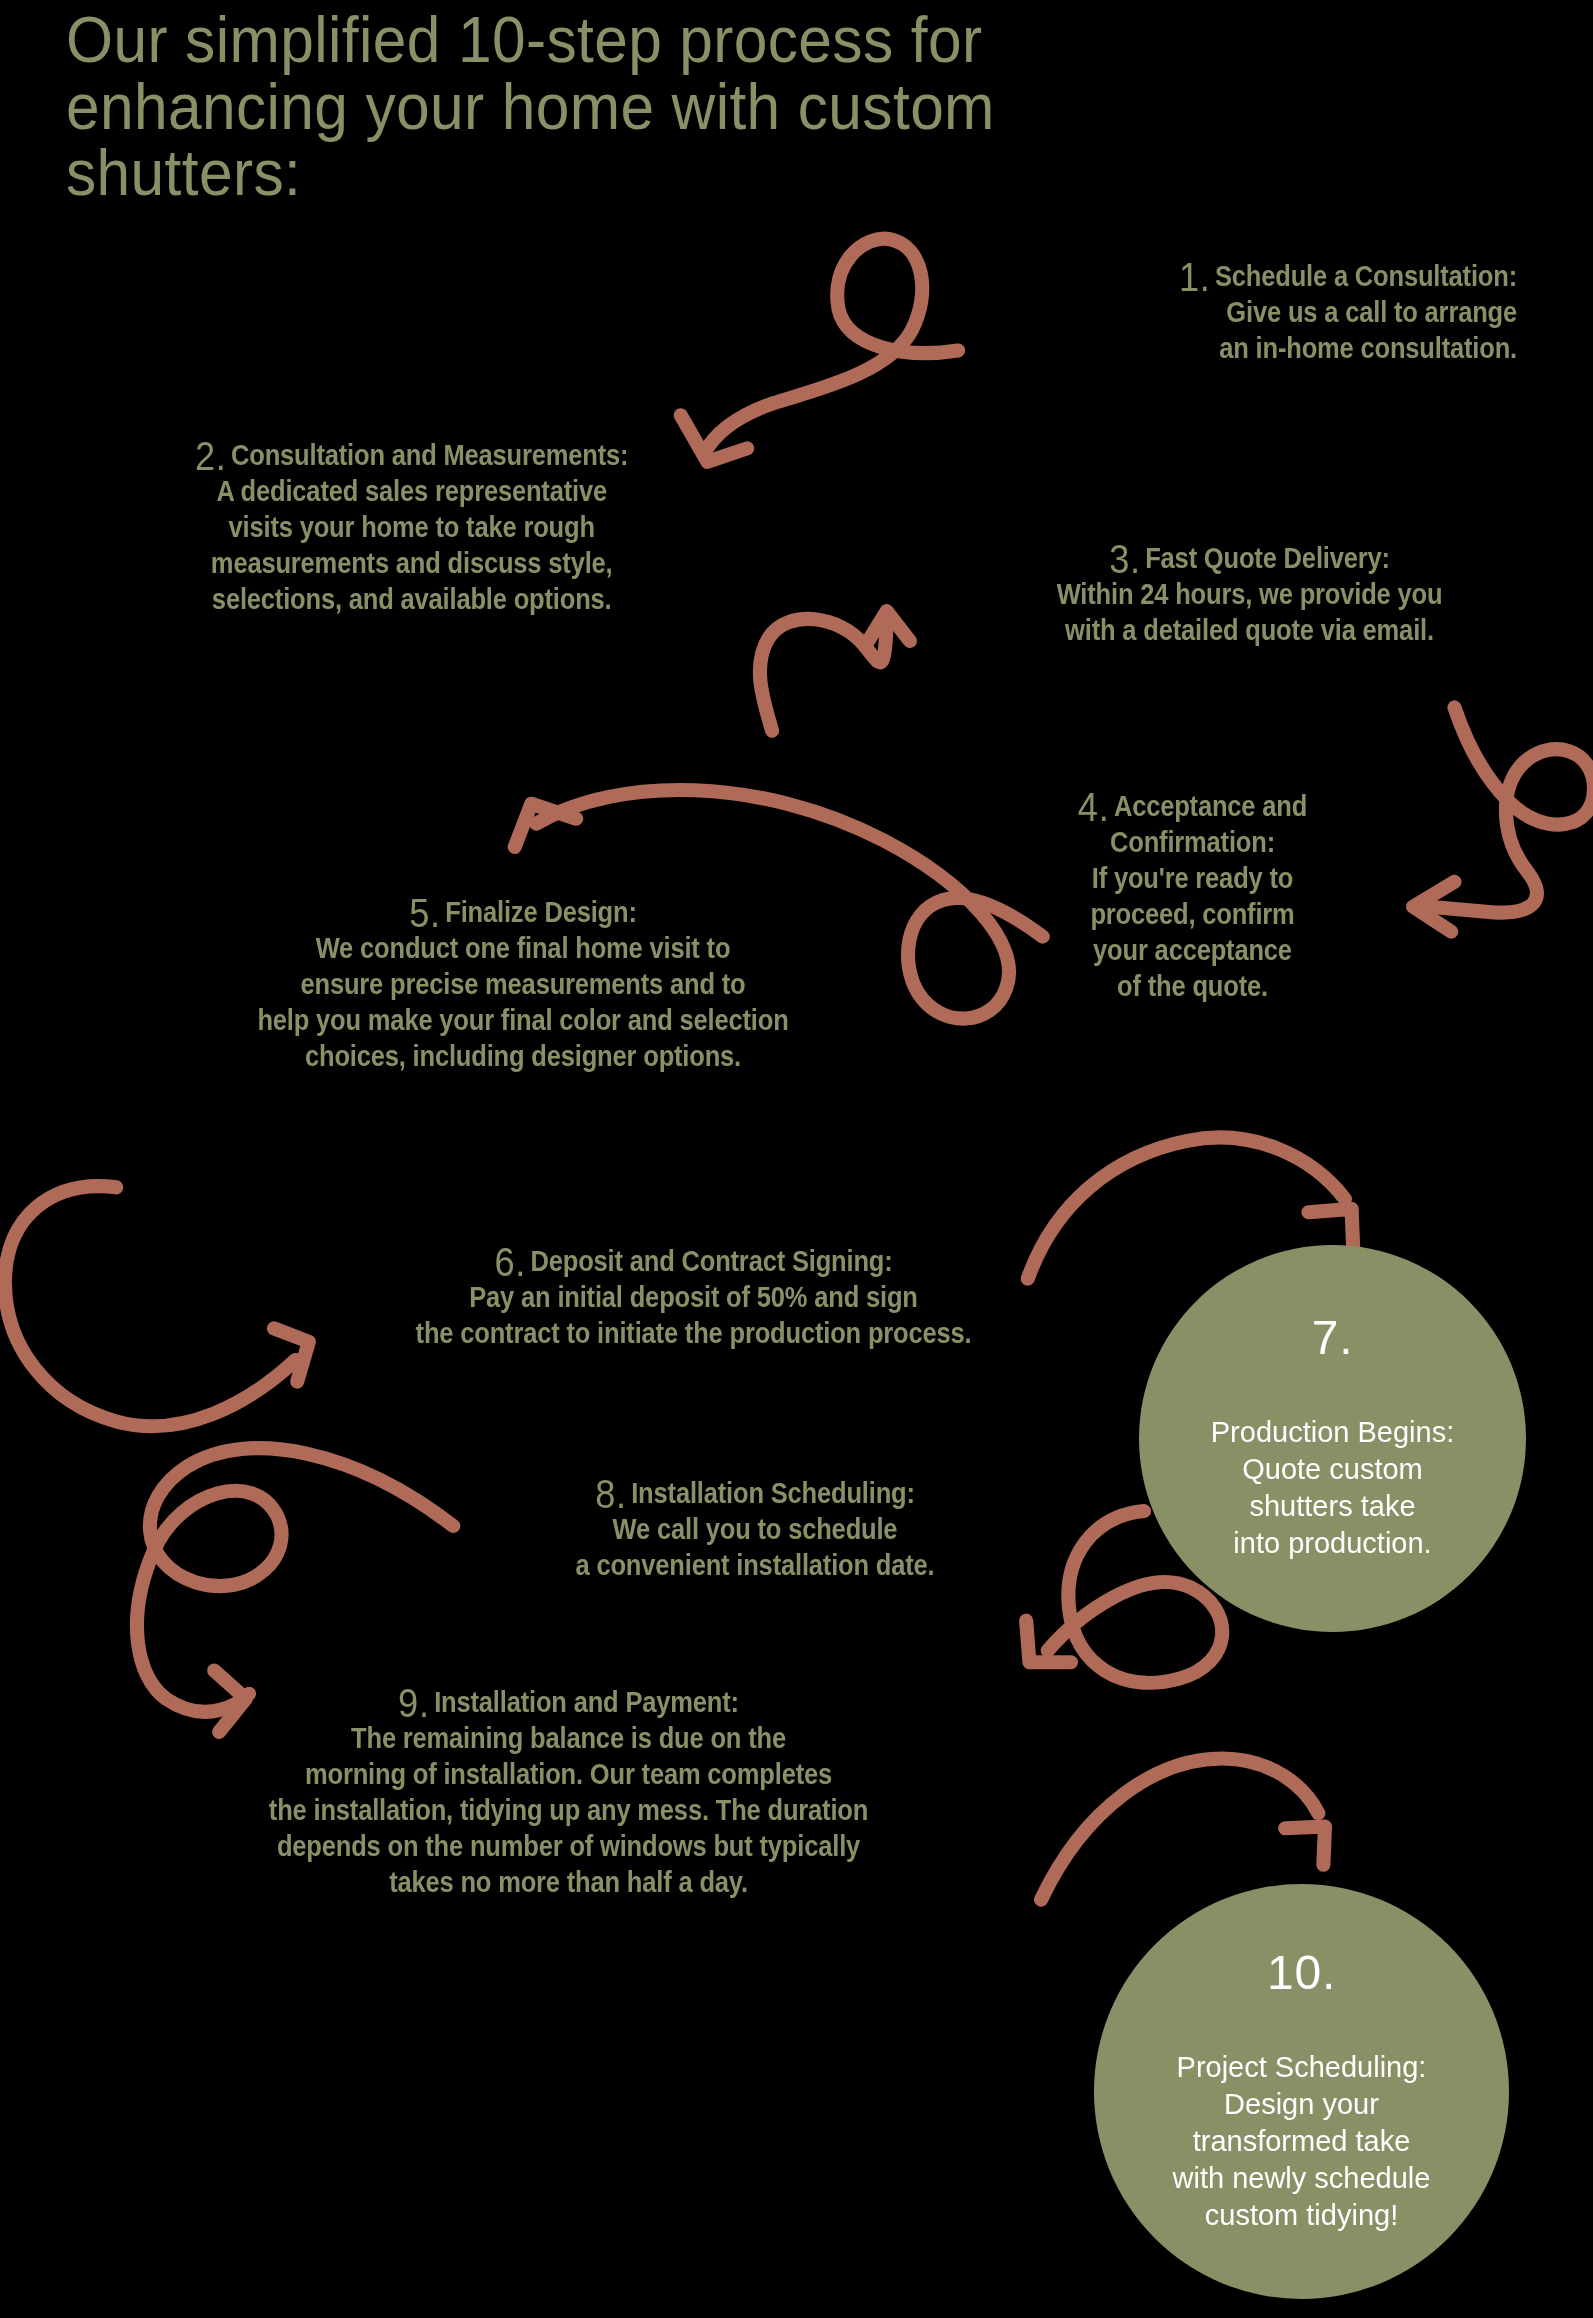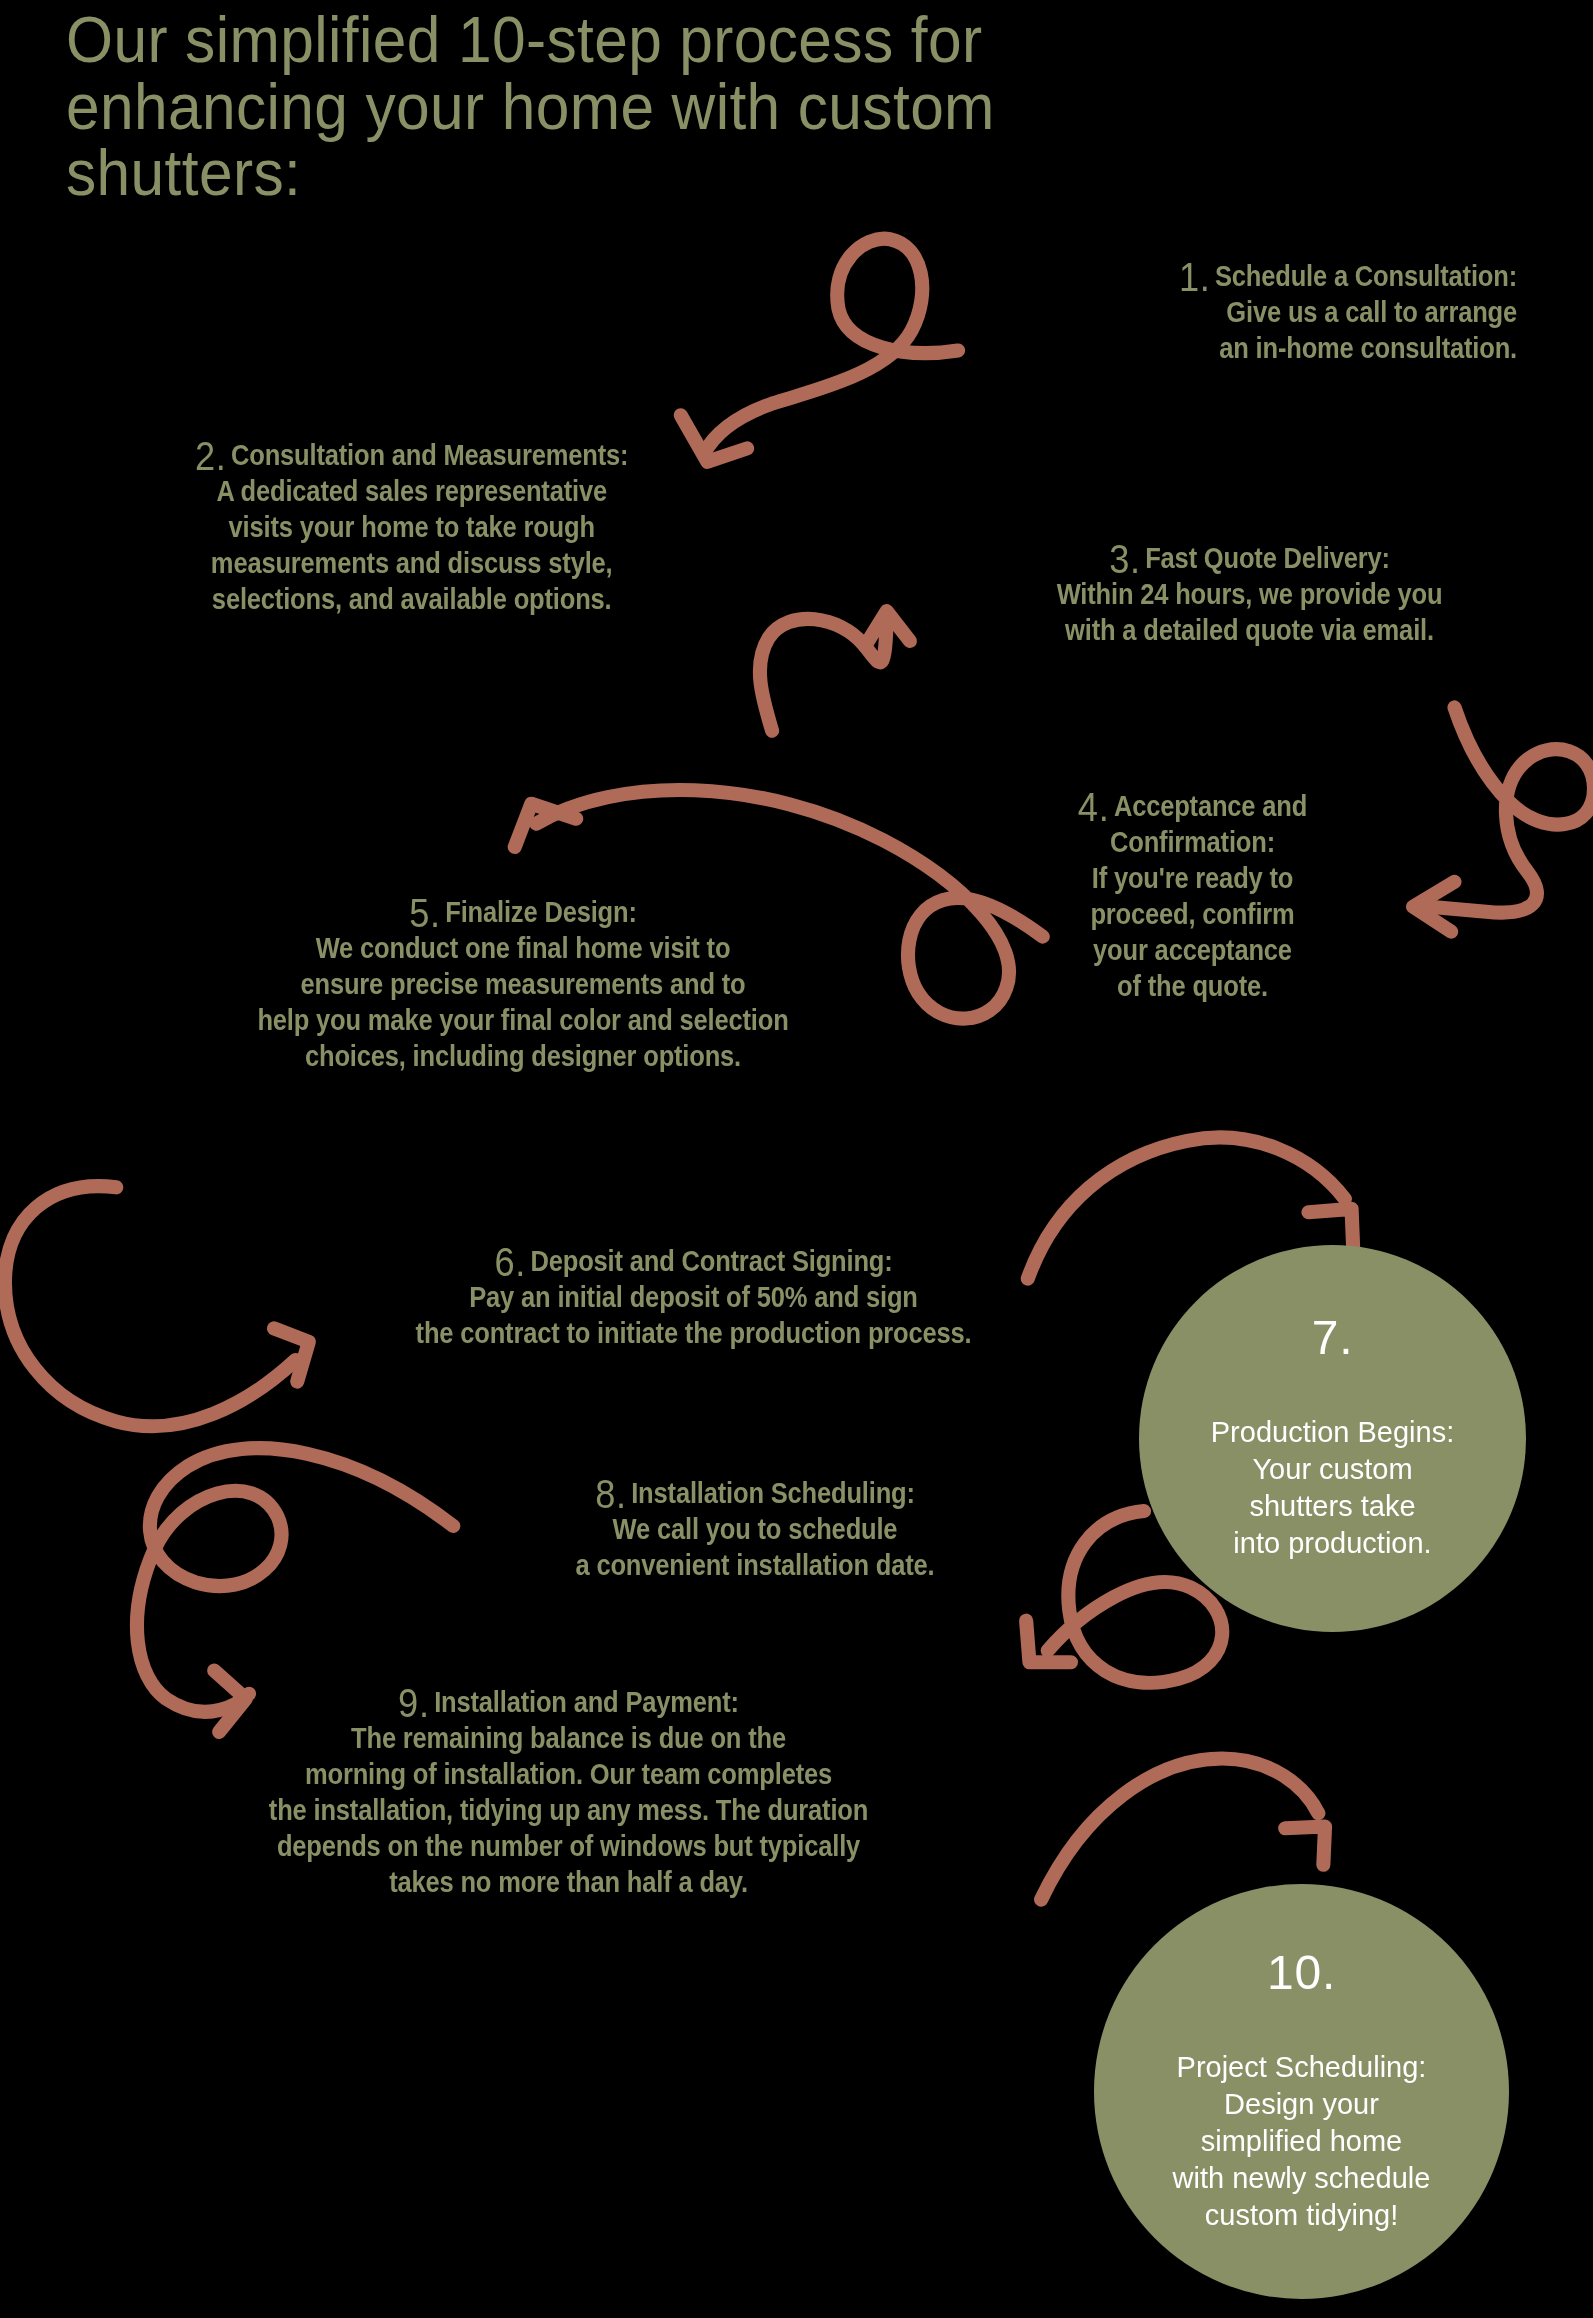--- a/index.html
+++ b/index.html
@@ -200,21 +200,21 @@
   <div class="step cond" style="left:241px;top:1244px;width:905px;font-size:29px;line-height:1.24;text-align:center;transform-origin:center top;">
     <span class="num">6.</span><span>Deposit and Contract Signing:</span>
     <p>Pay an initial deposit of 50% and sign</p>
     <p>the contract to initiate the production process.</p>
   </div>
 
   <div class="circle" style="left:1139px;top:1245px;width:387px;height:387px;">
     <div class="cnum">7.</div>
     <div class="ctext">
       <div>Production Begins:</div>
-      <div>Your custom</div>
+      <div>Quote custom</div>
       <div>shutters take</div>
       <div>into production.</div>
     </div>
   </div>
 
   <div class="step cond" style="left:448px;top:1476px;width:614px;font-size:29px;line-height:1.24;text-align:center;transform-origin:center top;">
     <span class="num">8.</span><span>Installation Scheduling:</span>
     <p>We call you to schedule</p>
     <p>a convenient installation date.</p>
   </div>
@@ -226,20 +226,20 @@
     <p>the installation, tidying up any mess. The duration</p>
     <p>depends on the number of windows but typically</p>
     <p>takes no more than half a day.</p>
   </div>
 
   <div class="circle" style="left:1094px;top:1884px;width:415px;height:415px;">
     <div class="cnum">10.</div>
     <div class="ctext">
       <div>Project Scheduling:</div>
       <div>Design your</div>
-      <div>simplified home</div>
+      <div>transformed take</div>
       <div>with newly schedule</div>
       <div>custom tidying!</div>
     </div>
   </div>
 
 </div>
 
 
 </body></html>

